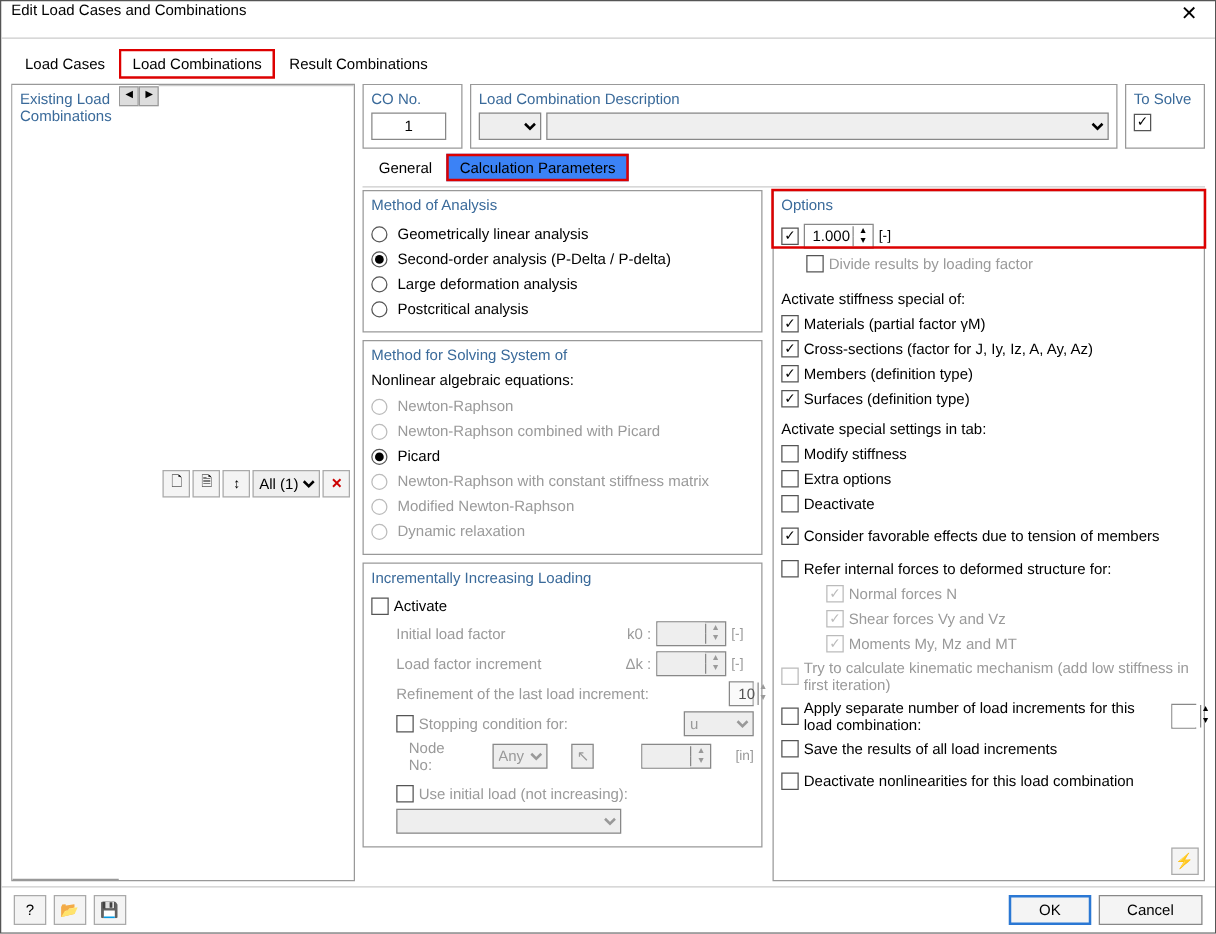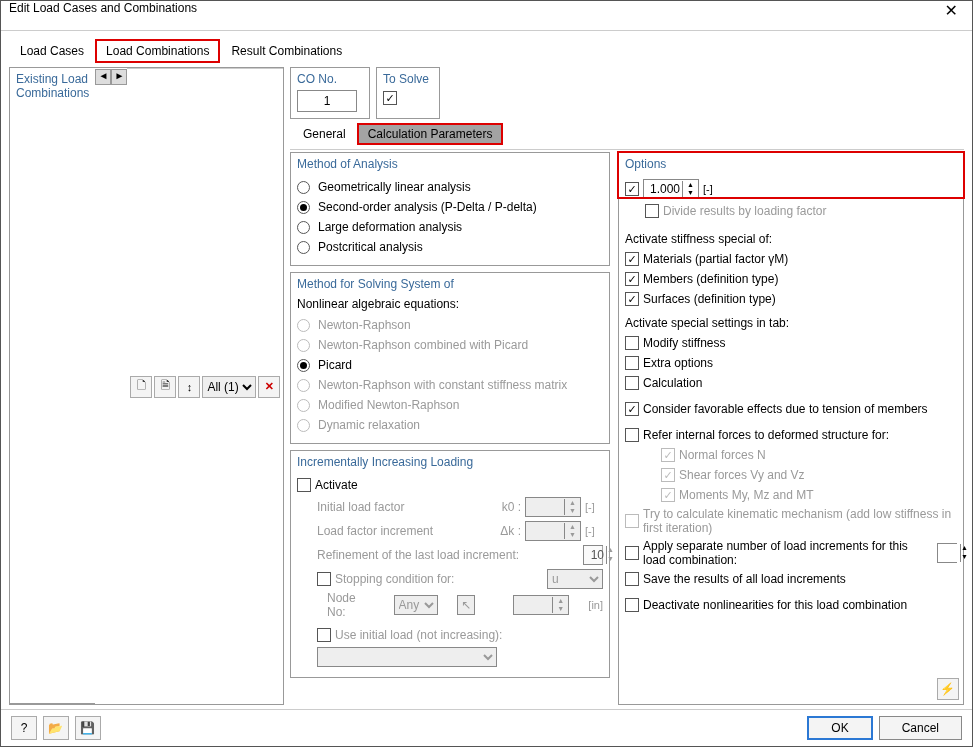--- a/index.html
+++ b/index.html
@@ -36,21 +36,21 @@
 .lc-desc .sel-small { width: 50px; background: #eee; }
 .lc-desc .sel-large { flex: 1; }
 .tosolve { width: 64px; }
 .cb { width: 14px; height: 14px; border: 1px solid #555; display: inline-block; vertical-align: middle; text-align: center; line-height: 12px; font-size: 11px; cursor: pointer; }
 .cb.checked::after { content: "✓"; }
 .radio { width: 13px; height: 13px; border: 1px solid #555; border-radius: 50%; display: inline-block; vertical-align: middle; margin-right: 4px; position: relative; cursor: pointer; }
 .radio.selected::after { content: ""; position: absolute; width: 7px; height: 7px; background: #000; border-radius: 50%; top: 2px; left: 2px; }
 .radio.disabled { border-color: #bbb; cursor: default; }
 .sub-tabs { display: flex; padding-left: 2px; }
 .sub-tabs .stab { padding: 3px 10px; border: 1px solid transparent; cursor: pointer; border-bottom: none; }
-.sub-tabs .stab.active { border-color: #999; background: #a3a3a3; }
+.sub-tabs .stab.active { border-color: #999; background: #3b82f6; }
 .sub-tabs .stab.highlighted { border: 2px solid #d00; padding: 2px 9px; }
 .params-area { flex: 1; display: flex; gap: 8px; border-top: 1px solid #ccc; padding-top: 2px; }
 .col { display: flex; flex-direction: column; gap: 6px; }
 .col.left { width: 320px; }
 .col.right { flex: 1; }
 .group { border: 1px solid #999; padding: 4px 6px 8px; }
 .group .ghdr { color: #3a6a9a; margin-bottom: 6px; }
 .group.highlighted { position: relative; }
 .group.highlighted .redbox { position: absolute; top: -2px; left: -2px; right: -2px; height: 48px; border: 2px solid #d00; pointer-events: none; }
 .opt-row { display: flex; align-items: center; padding: 2px 0; gap: 4px; min-height: 20px; }
@@ -124,20 +124,27 @@
         <span class="tbtn del">✕</span>
       </div>
     </div>
 
     <div class="right-panel-wrap">
       <div class="top-row">
         <div class="fieldbox co-no">
           <div class="lbl">CO No.</div>
           <input value="1" style="">
         </div>
+        <div class="fieldbox lc-desc">
+          <div class="lbl">Load Combination Description</div>
+          <div class="row">
+            <select class="sel-small"><option></option></select>
+            <select class="sel-large"><option></option></select>
+          </div>
+        </div>
         <div class="fieldbox tosolve">
           <div class="lbl">To Solve</div>
           <span class="cb checked"></span>
         </div>
       </div>
 
       <div class="sub-tabs">
         <div class="stab">General</div>
         <div class="stab active highlighted">Calculation Parameters</div>
       </div>
@@ -284,41 +291,45 @@
 
             <div class="opt-row" style="margin-top:8px">
                 <span class="label">Activate stiffness special of:</span>
               </div>
             <div class="opt-row">
                 <span class="cb checked"></span>
                 <span class="label">Materials (partial factor γM)</span>
               </div>
             <div class="opt-row">
                 <span class="cb checked"></span>
+                <span class="label">Cross-sections (factor for J, Iy, Iz, A, Ay, Az)</span>
+              </div>
+            <div class="opt-row">
+                <span class="cb checked"></span>
                 <span class="label">Members (definition type)</span>
               </div>
             <div class="opt-row">
                 <span class="cb checked"></span>
                 <span class="label">Surfaces (definition type)</span>
               </div>
 
             <div class="opt-row" style="margin-top:4px">
                 <span class="label">Activate special settings in tab:</span>
               </div>
             <div class="opt-row">
                 <span class="cb"></span>
                 <span class="label">Modify stiffness</span>
               </div>
             <div class="opt-row">
                 <span class="cb"></span>
                 <span class="label">Extra options</span>
               </div>
             <div class="opt-row">
                 <span class="cb"></span>
-                <span class="label">Calculation</span>
+                <span class="label">Deactivate</span>
               </div>
 
             <div class="opt-row" style="margin-top:6px">
                 <span class="cb checked"></span>
                 <span class="label">Consider favorable effects due to tension of members</span>
               </div>
 
             <div class="opt-row" style="margin-top:6px">
                 <span class="cb"></span>
                 <span class="label">Refer internal forces to deformed structure for:</span>

